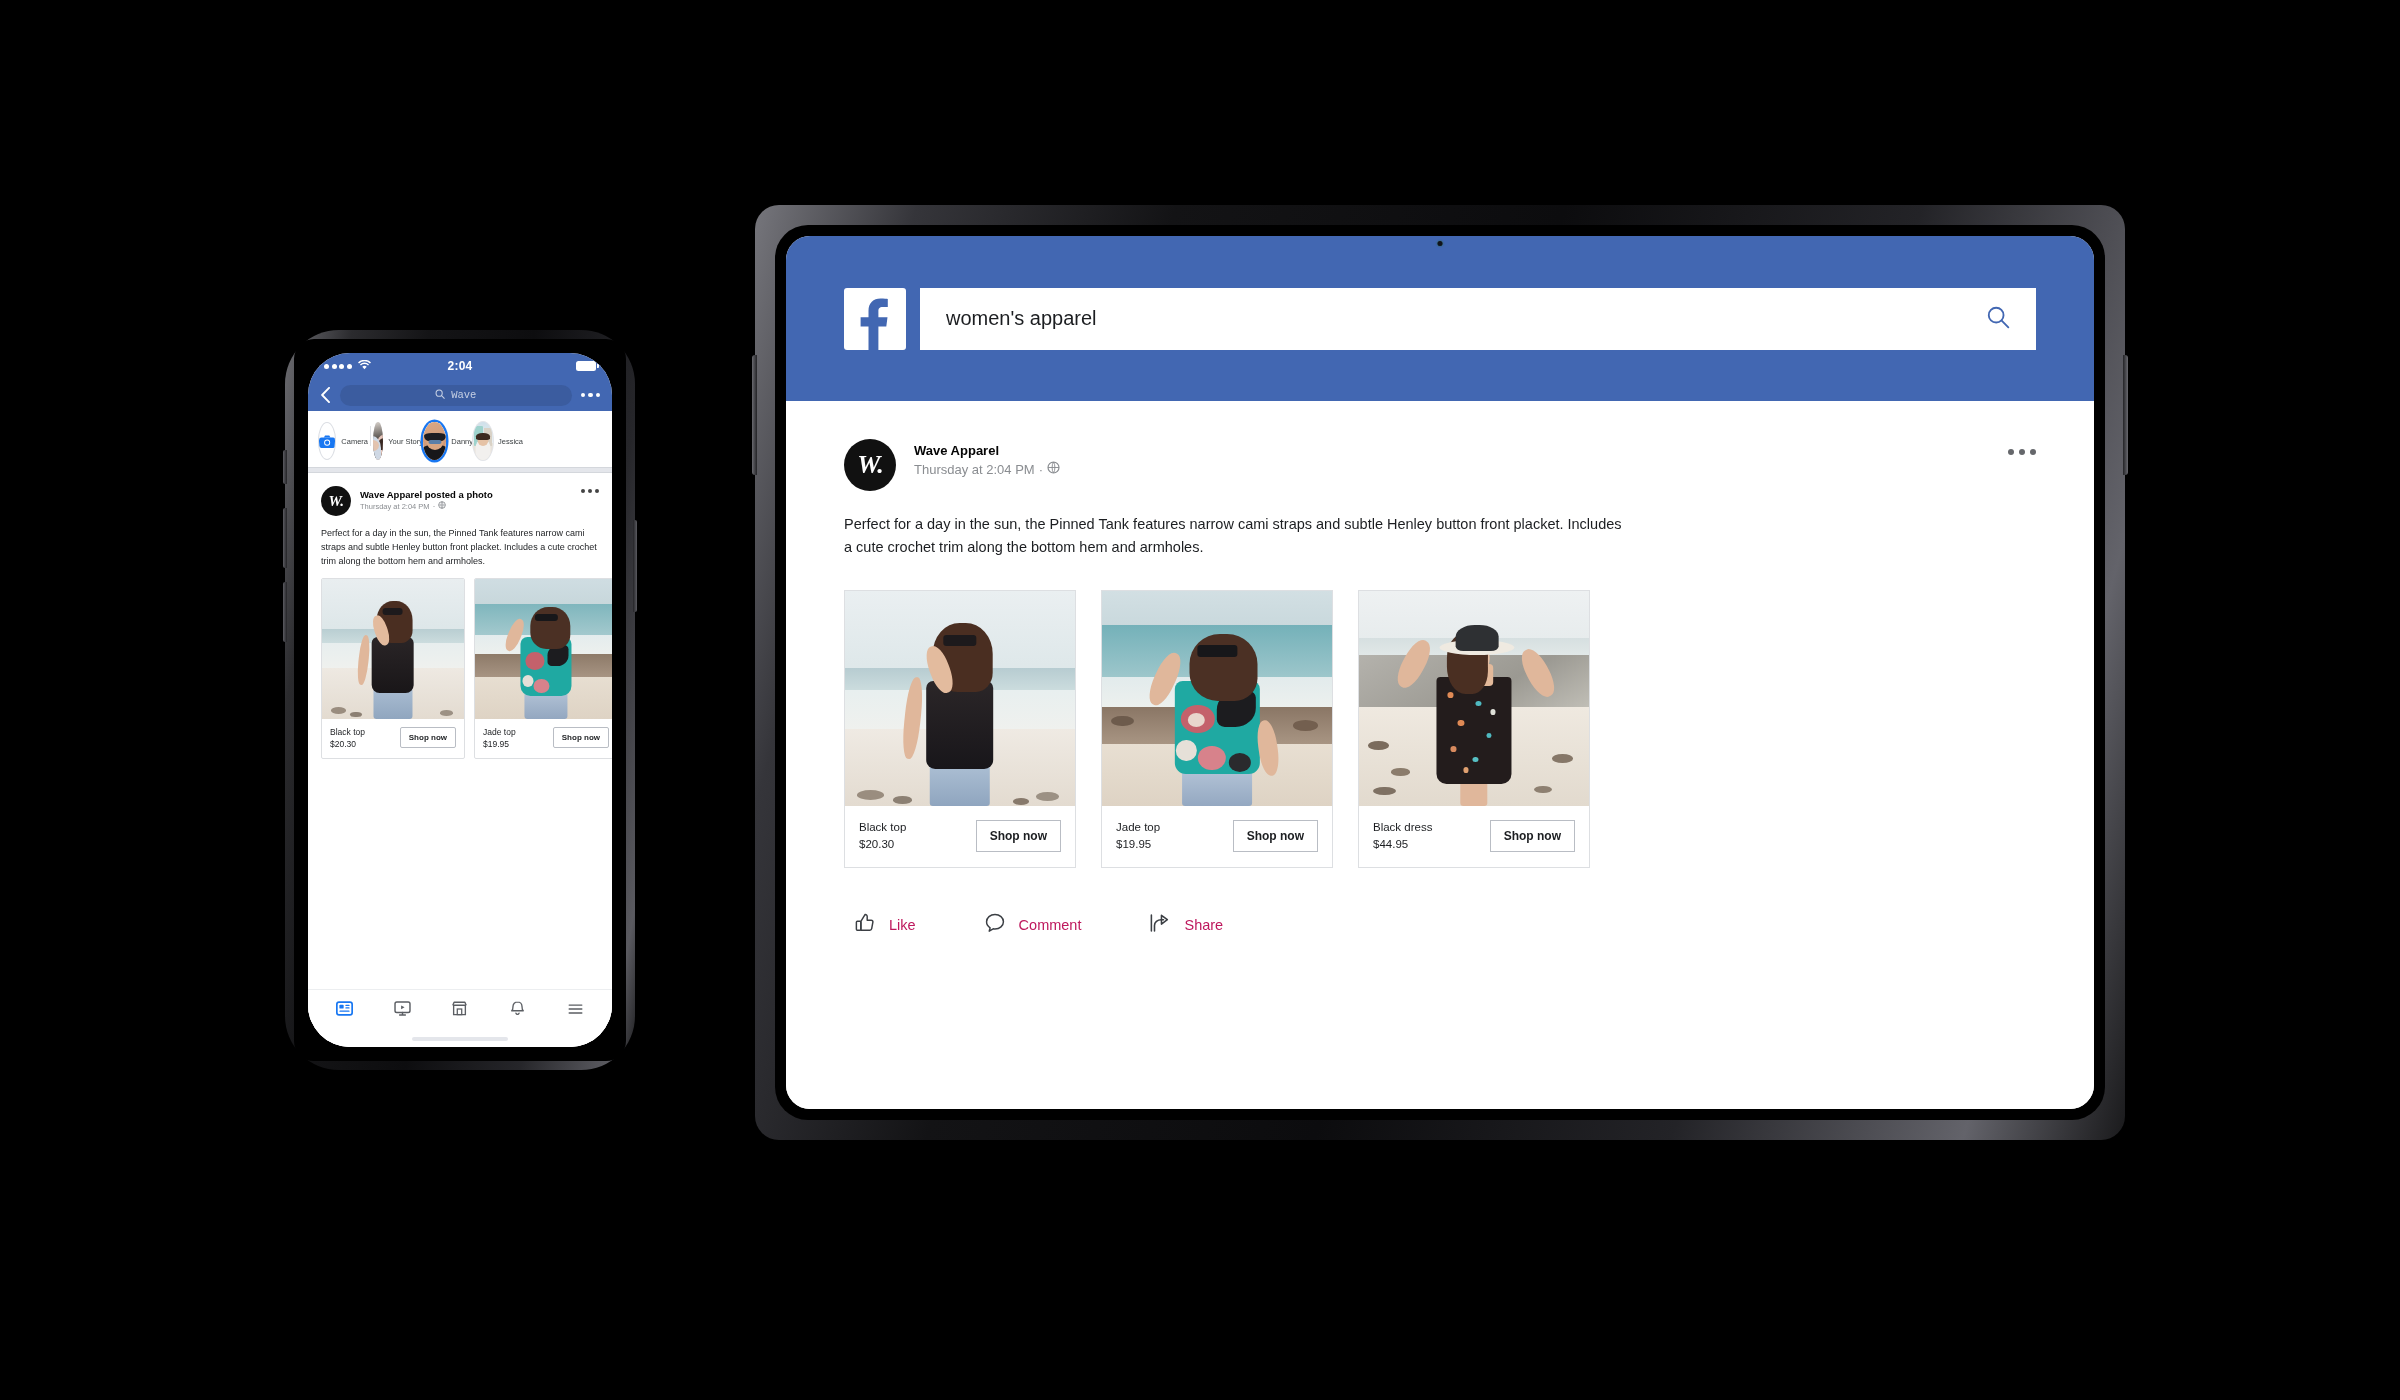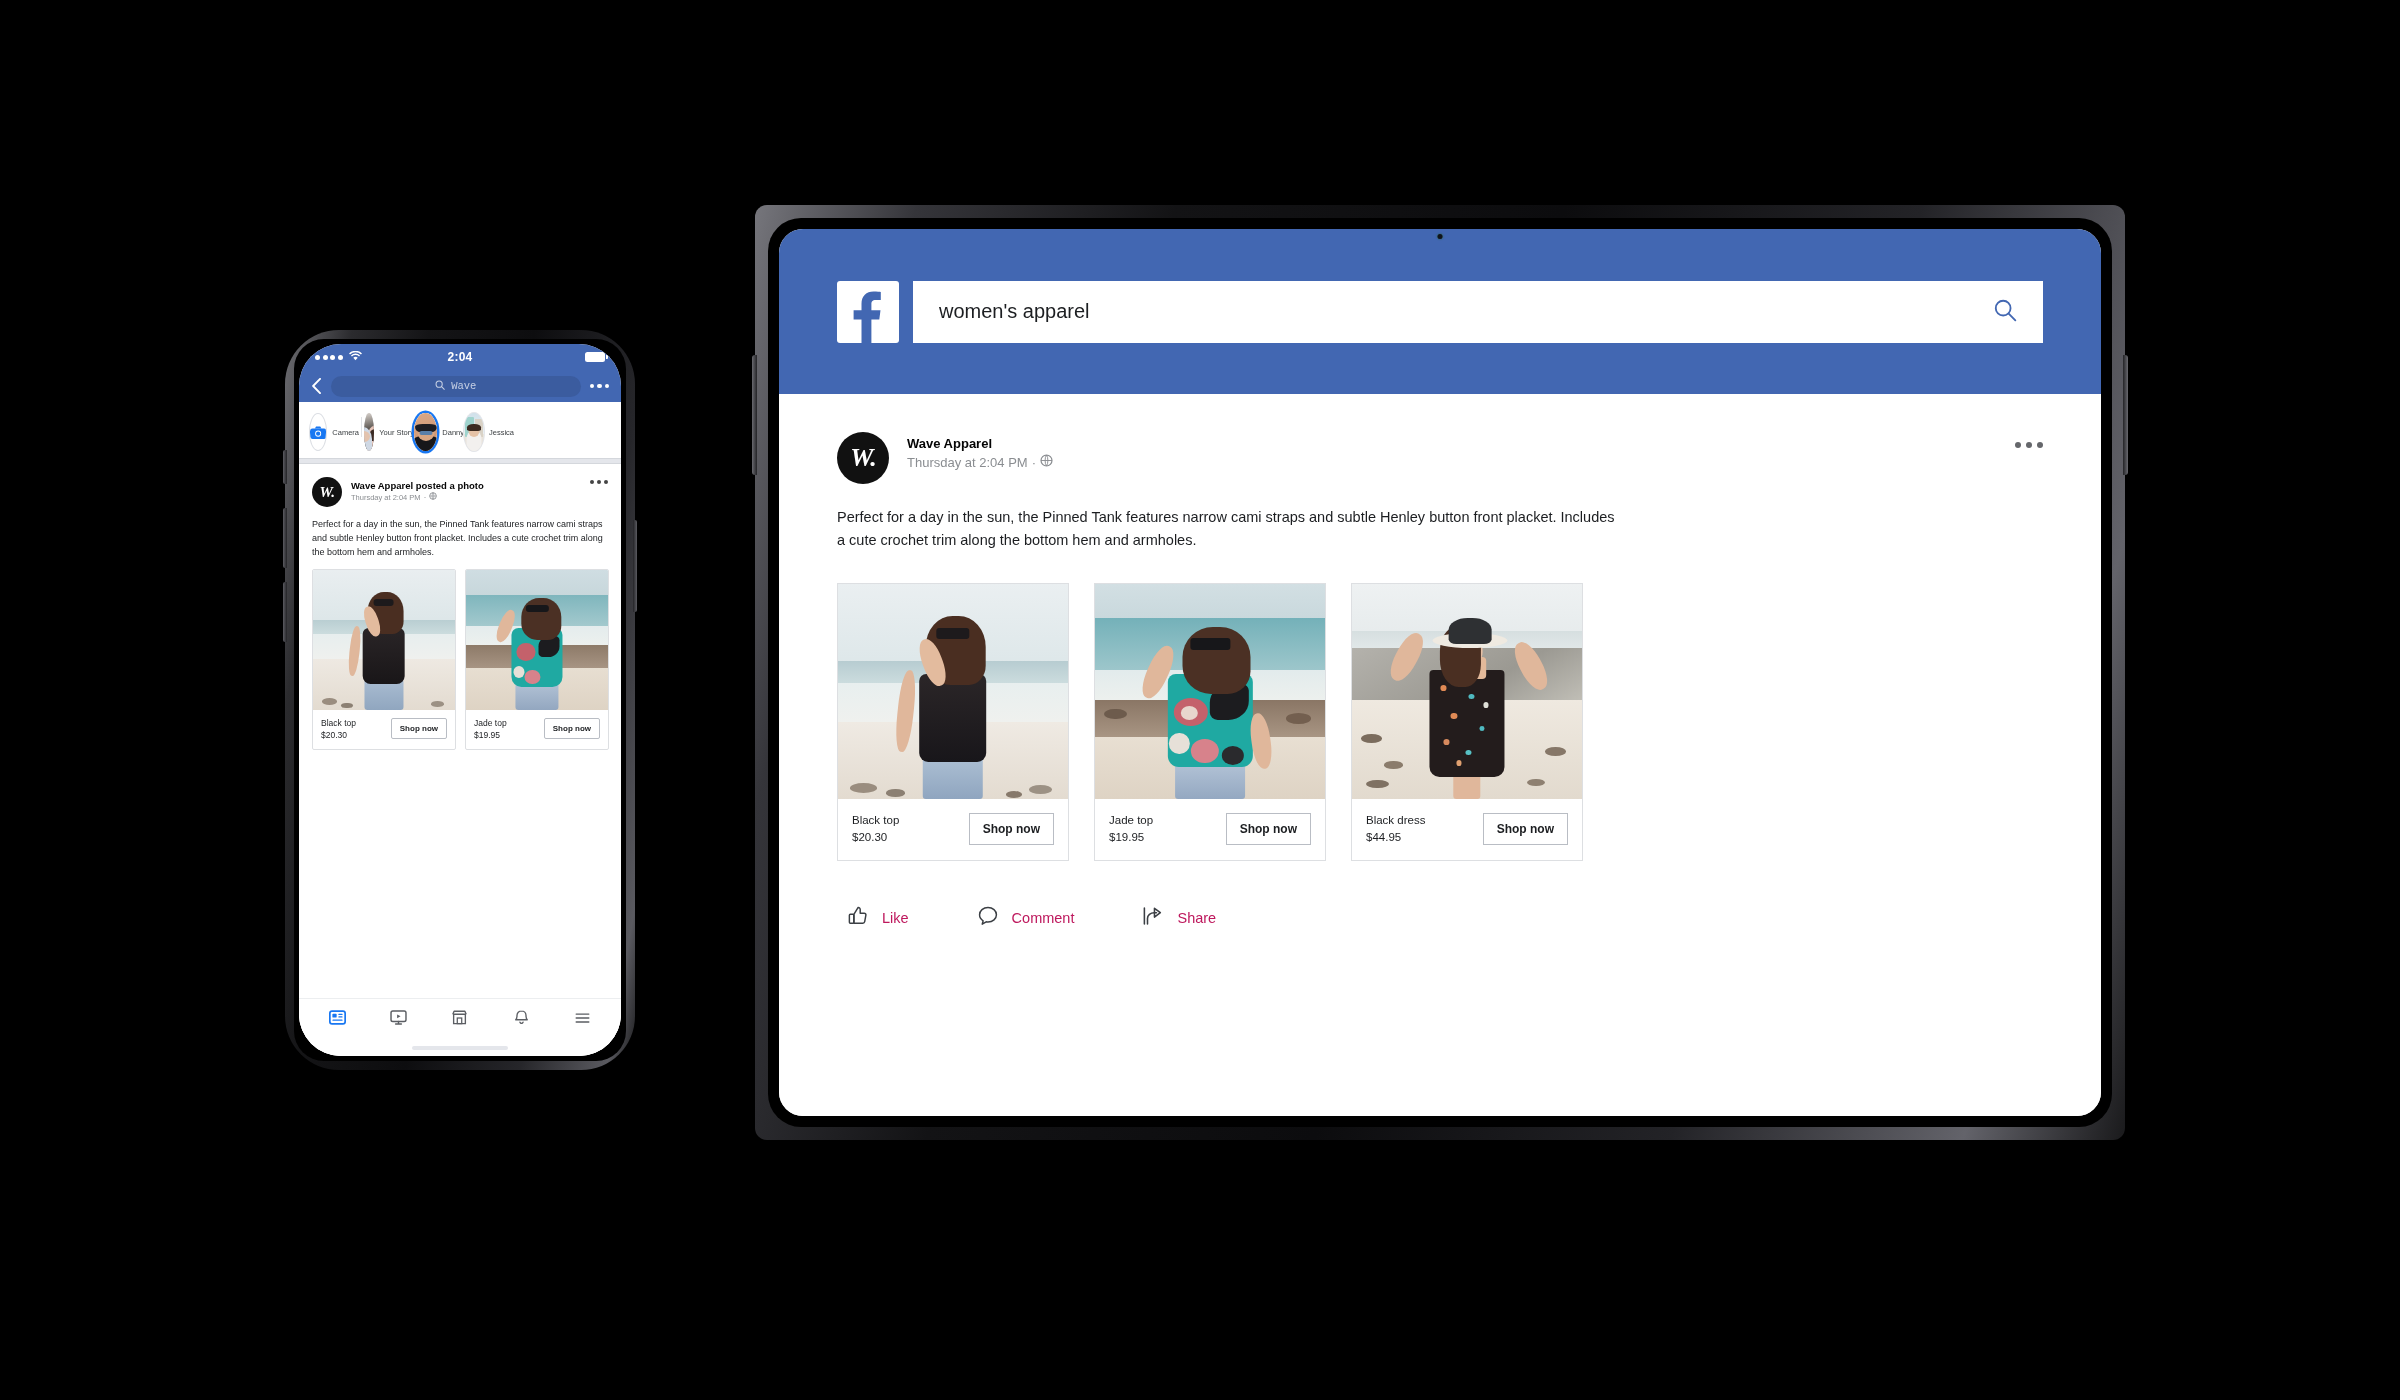--- a/index.html
+++ b/index.html
@@ -13,22 +13,22 @@
 
   
   .phone-frame{
     position:absolute; left:285px; top:330px; width:350px; height:740px;
     border-radius:54px;
     background: linear-gradient(100deg,#6e6e73 0%,#2b2b2e 14%,#141416 30%,#0d0d0f 52%,#26262a 76%,#5a5a60 94%,#1b1b1d 100%);
     box-shadow: 0 0 0 1px #000, 0 18px 60px rgba(0,0,0,.9);
     padding:9px;
   }
   .phone-inner{
-    width:100%; height:100%; border-radius:30px;
-    background:#000; padding:5px;
+    width:100%; height:100%; border-radius:20px;
+    background:#000; padding:14px;
   }
   .phone-screen{
     position:relative; width:100%; height:100%;
     border-radius:42px; overflow:hidden; background:#fff;
     display:flex; flex-direction:column;
   }
   .phone-btn{ position:absolute; left:-2px; background:linear-gradient(90deg,#5b5b61,#232326); border-radius:2px 0 0 2px; width:4px;}
   .pb1{ top:120px; height:34px;}
   .pb2{ top:178px; height:60px;}
   .pb3{ top:252px; height:60px;}
@@ -117,24 +117,24 @@
   .ph-tabbar{
     margin-top:auto; background:#fff; border-top:1px solid #eceef0;
     height:42px; display:flex; align-items:center; justify-content:space-around; padding:0 8px;
   }
   .ph-home-ind{ height:16px; background:#fff; display:flex; align-items:center; justify-content:center;}
   .ph-home-ind i{ display:block; width:96px; height:4px; border-radius:2px; background:#E4E6EB;}
 
   
   .tab-frame{
     position:absolute; left:755px; top:205px; width:1370px; height:935px;
-    border-radius:12px;
+    border-radius:24px;
     background: linear-gradient(105deg,#76767c 0%,#35353a 10%,#131315 26%,#0c0c0e 50%,#232327 72%,#63636a 90%,#1a1a1c 100%);
     box-shadow: 0 0 0 1px #000, 0 24px 80px rgba(0,0,0,.9);
-    padding:13px;
+    padding:20px;
   }
   .tab-inner{ width:100%; height:100%; border-radius:33px; background:#000; padding:11px;}
   .tab-screen{
     position:relative; width:100%; height:100%; border-radius:24px; overflow:hidden;
     background:#fff; display:flex; flex-direction:column;
   }
   .tab-cam{
     position:absolute; left:50%; transform:translateX(-50%); top:5px;
     width:5px; height:5px; border-radius:50%; background:#11131b; box-shadow:0 0 2px #263;
     z-index:5;

